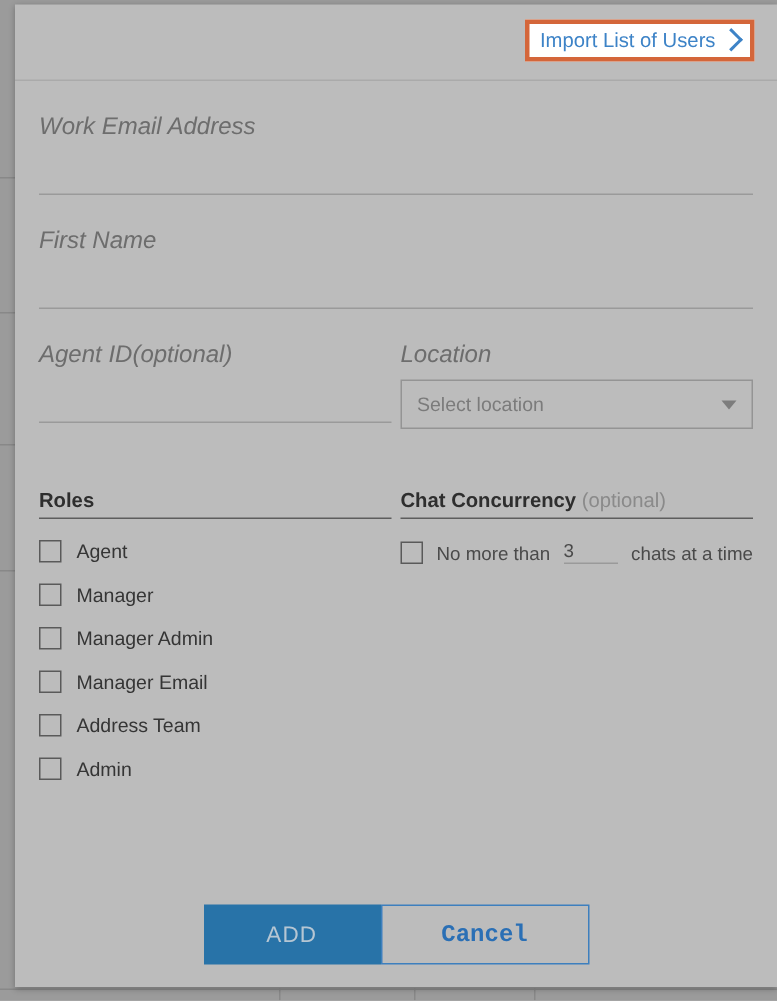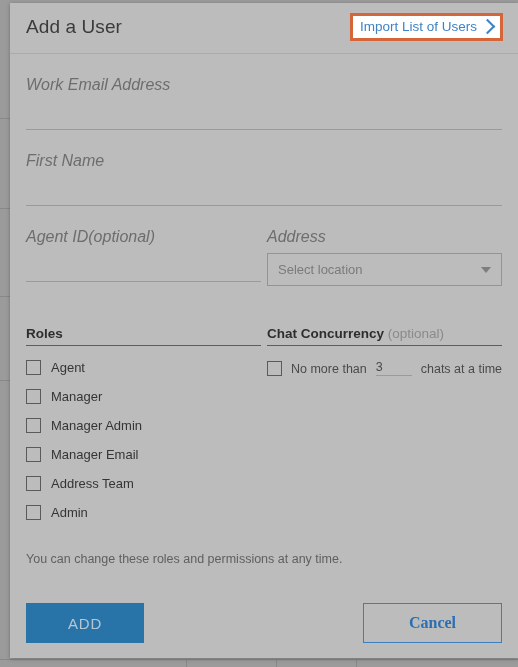--- a/index.html
+++ b/index.html
@@ -213,21 +213,21 @@
     font-size: 12.5px;
     color: #606060;
   }
 
   .footer {
     position: absolute;
     left: 16px;
     right: 16px;
     top: 600px;
     display: flex;
-    justify-content: space-between;
+    justify-content: center;
     align-items: center;
   }
   .btn-add {
     width: 118px;
     height: 40px;
     background: #2873a8;
     border: none;
     color: #b6c6d3;
     font-size: 15px;
     letter-spacing: 0.8px;
@@ -236,21 +236,21 @@
   }
   .btn-cancel {
     width: 139px;
     height: 40px;
     background: transparent;
     border: 1.5px solid #3d7fbe;
     color: #2a6fb5;
     font-size: 16px;
     font-weight: bold;
     cursor: pointer;
-    font-family: Liberation Serif, serif;
+    font-family: Liberation Mono, monospace;
   }
 </style>
 </head>
 <body>
 
 <div id="screen">
 
   <div class="bg-page">
     <div class="bg-line" style="left:0;top:118px;width:10px;height:1px;"></div>
     <div class="bg-line" style="left:0;top:208px;width:10px;height:1px;"></div>
@@ -259,21 +259,20 @@
     <div class="bg-line" style="left:0;top:659px;width:518px;height:1px;"></div>
     <div class="bg-line" style="left:186px;top:659px;width:1px;height:8px;"></div>
     <div class="bg-line" style="left:276px;top:659px;width:1px;height:8px;"></div>
     <div class="bg-line" style="left:356px;top:659px;width:1px;height:8px;"></div>
   </div>
   <div class="scrim"></div>
 
   <div class="dialog">
 
     <div class="dialog-header">
-      <div class="dialog-title">Add a User</div>
       <div class="import-focus">
         <span class="import-label">Import List of Users</span>
         <span class="chev-right"></span>
       </div>
     </div>
 
     <div class="body">
 
       <div class="block-email">
         <div class="field-label">Work Email Address</div>
@@ -286,21 +285,21 @@
           <input class="underline-input" type="text" placeholder="" style="">
         </div>
       </div>
 
       <div class="row block-agent">
         <div class="col">
           <div class="field-label">Agent ID(optional)</div>
           <input class="underline-input" type="text" placeholder="" style="">
         </div>
         <div class="col">
-          <div class="field-label">Address</div>
+          <div class="field-label">Location</div>
           <div class="select-box">
             <span class="select-value">Select location</span>
             <span class="caret-down"></span>
           </div>
         </div>
       </div>
 
       <div class="row">
 
         <div class="col">
@@ -340,21 +339,20 @@
           <div class="concurrency-row">
             <span class="checkbox"></span>
             <span class="conc-text">No more than</span>
             <input class="num-input" type="text" value="3" style="">
             <span class="conc-text">chats at a time</span>
           </div>
         </div>
 
       </div>
 
-      <div class="note">You can change these roles and permissions at any time.</div>
 
     </div>
 
     <div class="footer">
       <button class="btn-add">ADD</button>
       <button class="btn-cancel">Cancel</button>
     </div>
 
   </div>
 </div>

